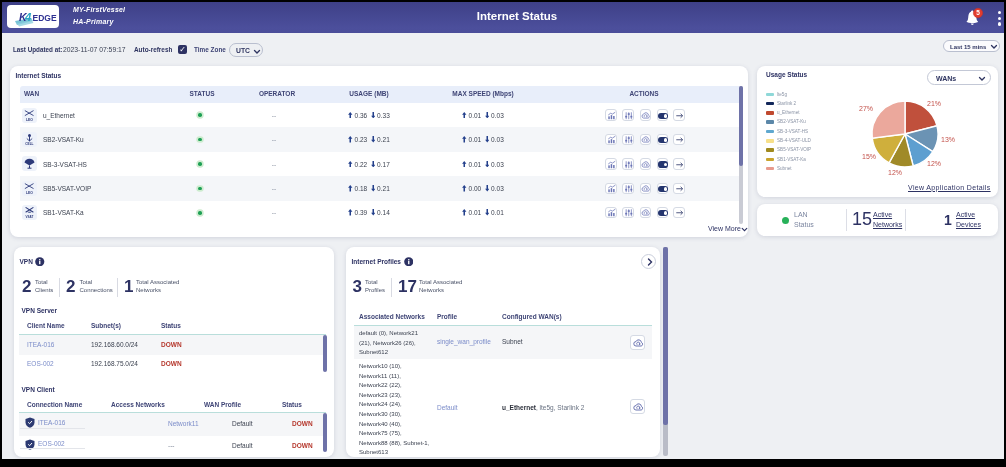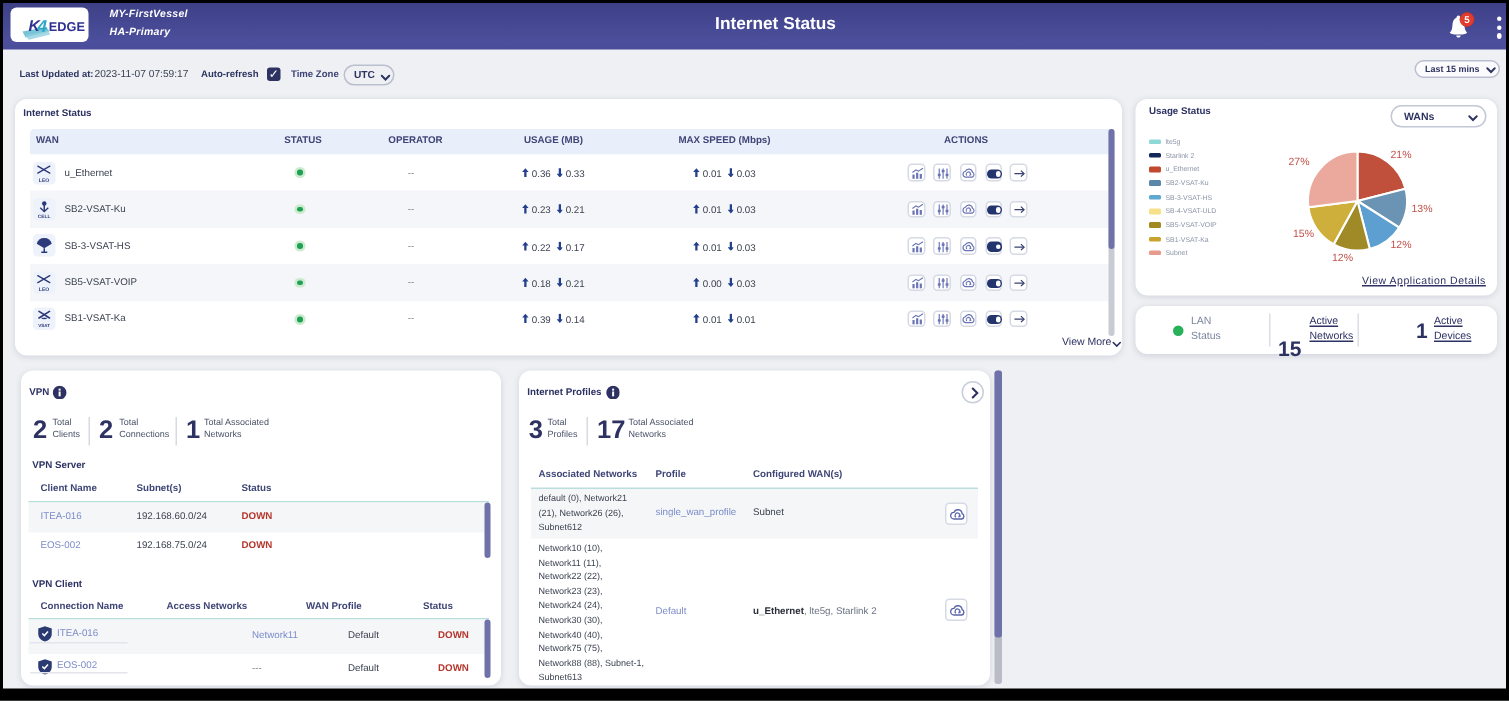--- a/index.html
+++ b/index.html
@@ -460,21 +460,21 @@
     <div class="plabel" style="left:170px; top:94px;">12%</div>
     <div class="plabel" style="left:131px; top:103px;">12%</div>
     <div class="plabel" style="left:105px; top:87px;">15%</div>
     <div class="plabel" style="left:102px; top:39px;">27%</div>
     <div class="abs" style="left:151px; top:117.5px; font-size:7px; letter-spacing:0.35px; color:#2d3263; text-decoration:underline;">View Application Details</div>
   </div>
   <div class="card" id="lancard" style="left:755px; top:202px; width:241px; height:32px;">
     <div class="abs" style="left:25px; top:13px; width:7px; height:7px; border-radius:50%; background:#27b159;"></div>
     <div class="abs" style="left:37px; top:6px; font-size:7px; color:#7c86a0; line-height:9.5px;">LAN<br>Status</div>
     <div class="abs" style="left:89px; top:5px; width:1px; height:22px; background:#dcdee6;"></div>
-    <div class="abs" style="left:95px; top:20px; font-size:14px; font-weight:bold; color:#2d3263;">15</div>
+    <div class="abs" style="left:95px; top:5px; font-size:18px; font-weight:normal; color:#2d3263;">15</div>
     <div class="abs" style="left:116px; top:6px; font-size:7px; color:#2d3263; line-height:9.5px; text-decoration:underline;">Active<br>Networks</div>
     <div class="abs" style="left:148px; top:5px; width:1px; height:22px; background:#dcdee6;"></div>
     <div class="abs" style="left:187px; top:7.5px; font-size:14px; font-weight:bold; color:#2d3263;">1</div>
     <div class="abs" style="left:199px; top:6px; font-size:7px; color:#2d3263; line-height:9.5px; text-decoration:underline;">Active<br>Devices</div>
   </div>
   <div class="card" id="vpncard" style="left:12px; top:245px; width:320px; height:210px;">
     <div class="ctitle2" style="left:5.5px; top:10.5px;">VPN</div>
     <svg class="abs" style="left:21px; top:9.5px;" width="9.5" height="9.5" viewBox="0 0 10 10">
         <circle cx="5" cy="5" r="4.8" fill="#2d3263"></circle>
         <rect x="4.3" y="4.2" width="1.4" height="3.4" fill="#fff"></rect>

